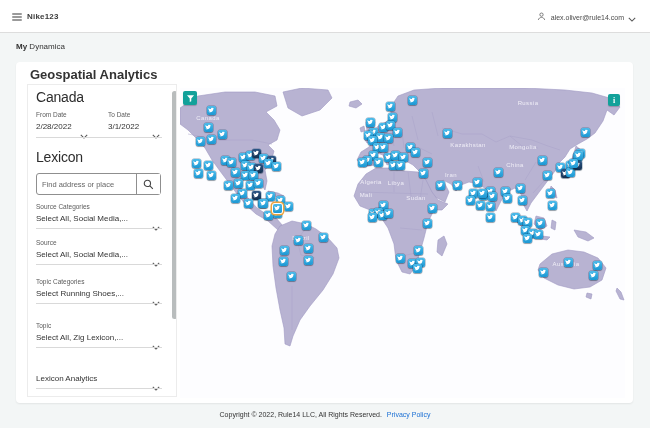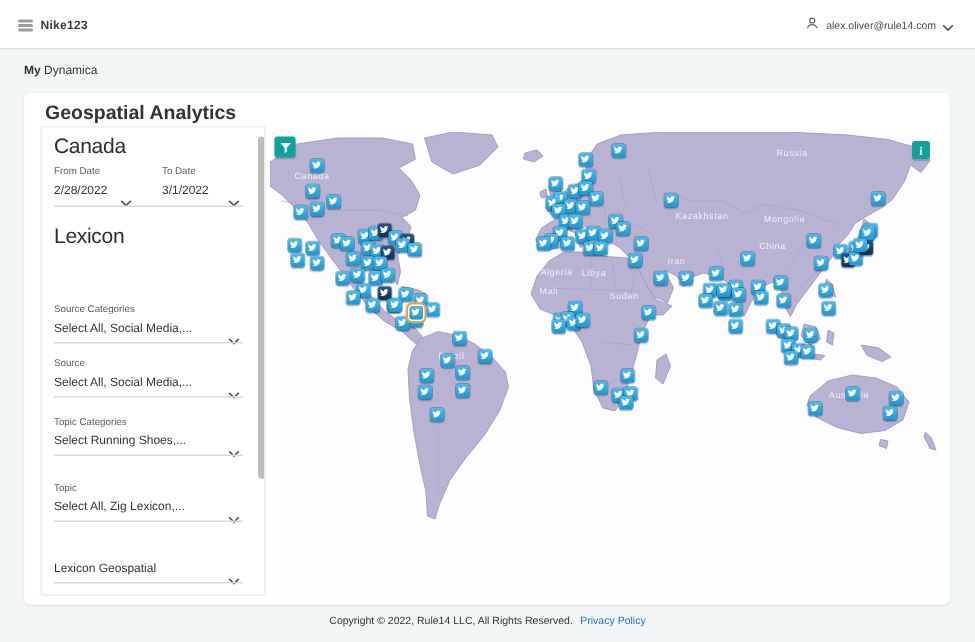--- a/index.html
+++ b/index.html
@@ -110,20 +110,29 @@
     <div class="lbl" style="left:80px;top:26px">To Date</div>
     <div class="val" style="left:80px;top:37px">3/1/2022</div>
     <span class="chev" style="left:124px;top:40px">
       <svg width="8" height="5" viewBox="0 0 10 6" fill="none" stroke="currentColor" stroke-width="1.3">
           <polyline points="1,1 5,5 9,1"></polyline>
         </svg></span>
 
     <div class="divider" style="top:52px"></div>
 
     <div class="h1" style="top:64px">Lexicon</div>
+    <div class="search-box">
+      <input type="text" placeholder="Find address or place" style="">
+      <div class="search-btn">
+        <svg width="11" height="11" viewBox="0 0 13 13" fill="none" stroke="#444" stroke-width="1.3">
+          <circle cx="5.2" cy="5.2" r="3.7"></circle>
+            <line x1="8.2" y1="8.2" x2="11.6" y2="11.6"></line>
+        </svg>
+      </div>
+    </div>
 
     <div class="lbl" style="left:8px;top:118px">Source Categories</div>
     <div class="val" style="left:8px;top:129px">Select All, Social Media,...</div>
     <span class="chev" style="left:124px;top:132px">
       <svg width="8" height="5" viewBox="0 0 10 6" fill="none" stroke="currentColor" stroke-width="1.3">
           <polyline points="1,1 5,5 9,1"></polyline>
         </svg></span>
     <div class="divider" style="top:143px"></div>
 
     <div class="lbl" style="left:8px;top:154px">Source</div>
@@ -143,21 +152,21 @@
     <div class="divider" style="top:218px"></div>
 
     <div class="lbl" style="left:8px;top:237px">Topic</div>
     <div class="val" style="left:8px;top:248px">Select All, Zig Lexicon,...</div>
     <span class="chev" style="left:124px;top:251px">
       <svg width="8" height="5" viewBox="0 0 10 6" fill="none" stroke="currentColor" stroke-width="1.3">
           <polyline points="1,1 5,5 9,1"></polyline>
         </svg></span>
     <div class="divider" style="top:262px"></div>
 
-    <div class="val" style="left:8px;top:289px">Lexicon Geospatial</div>
+    <div class="val" style="left:8px;top:289px">Lexicon Analytics</div>
     <span class="chev" style="left:124px;top:292px">
       <svg width="8" height="5" viewBox="0 0 10 6" fill="none" stroke="currentColor" stroke-width="1.3">
           <polyline points="1,1 5,5 9,1"></polyline>
         </svg></span>
     <div class="divider" style="top:303px"></div>
 
     <div class="scroll-thumb"></div>
   </div>
 
   <div class="map">

